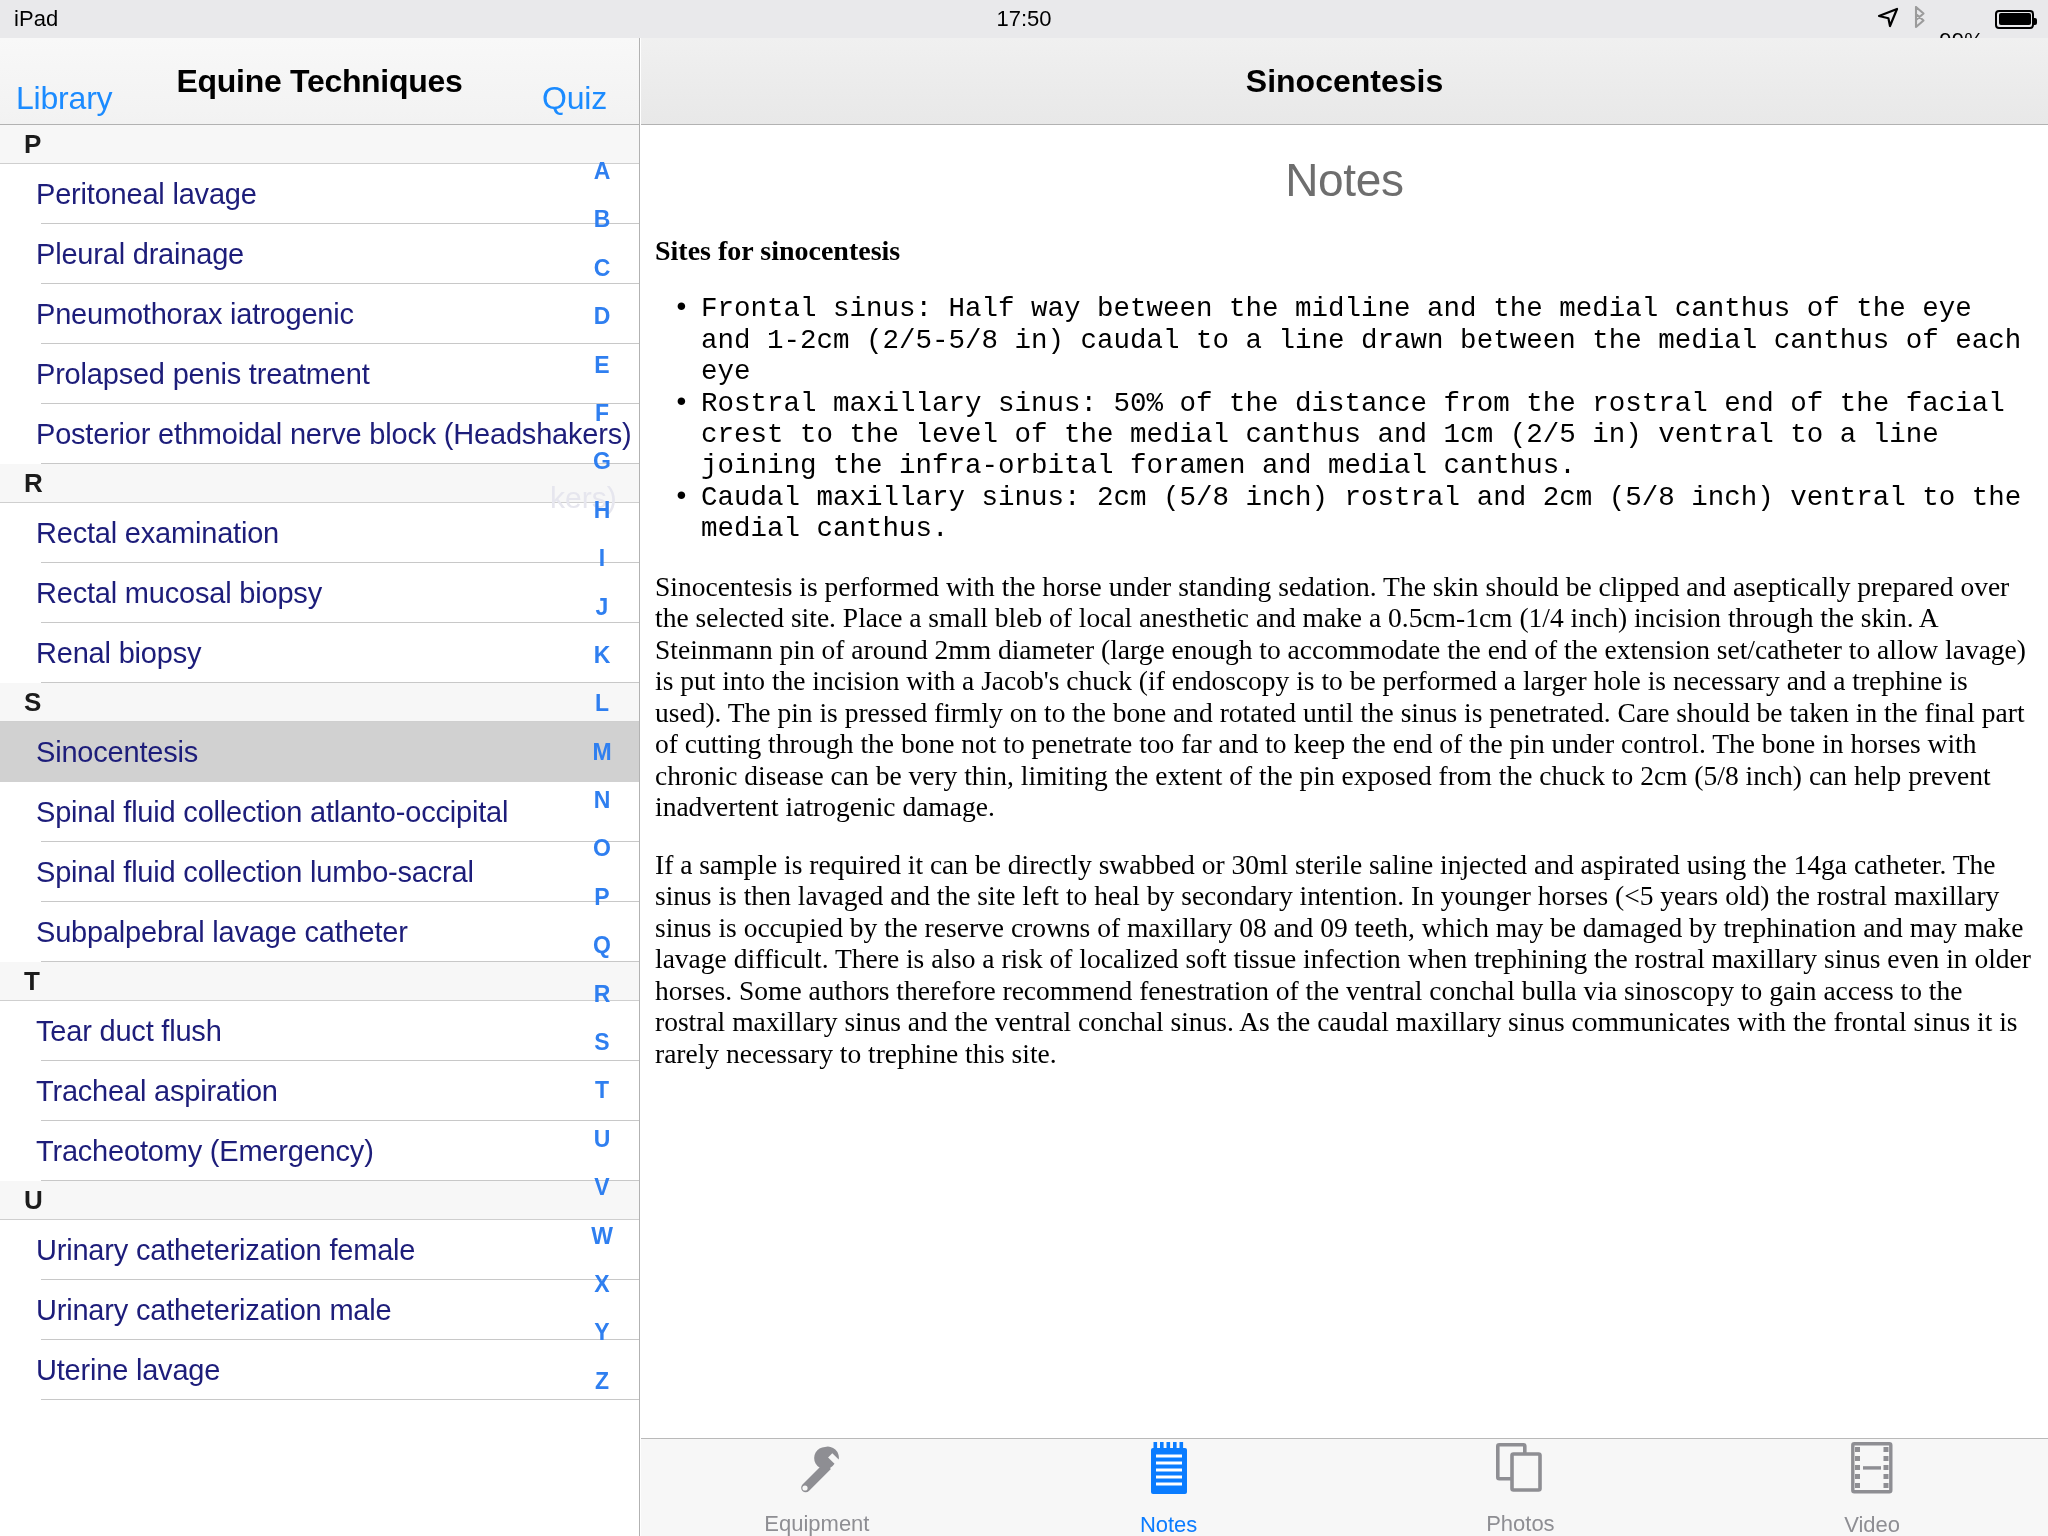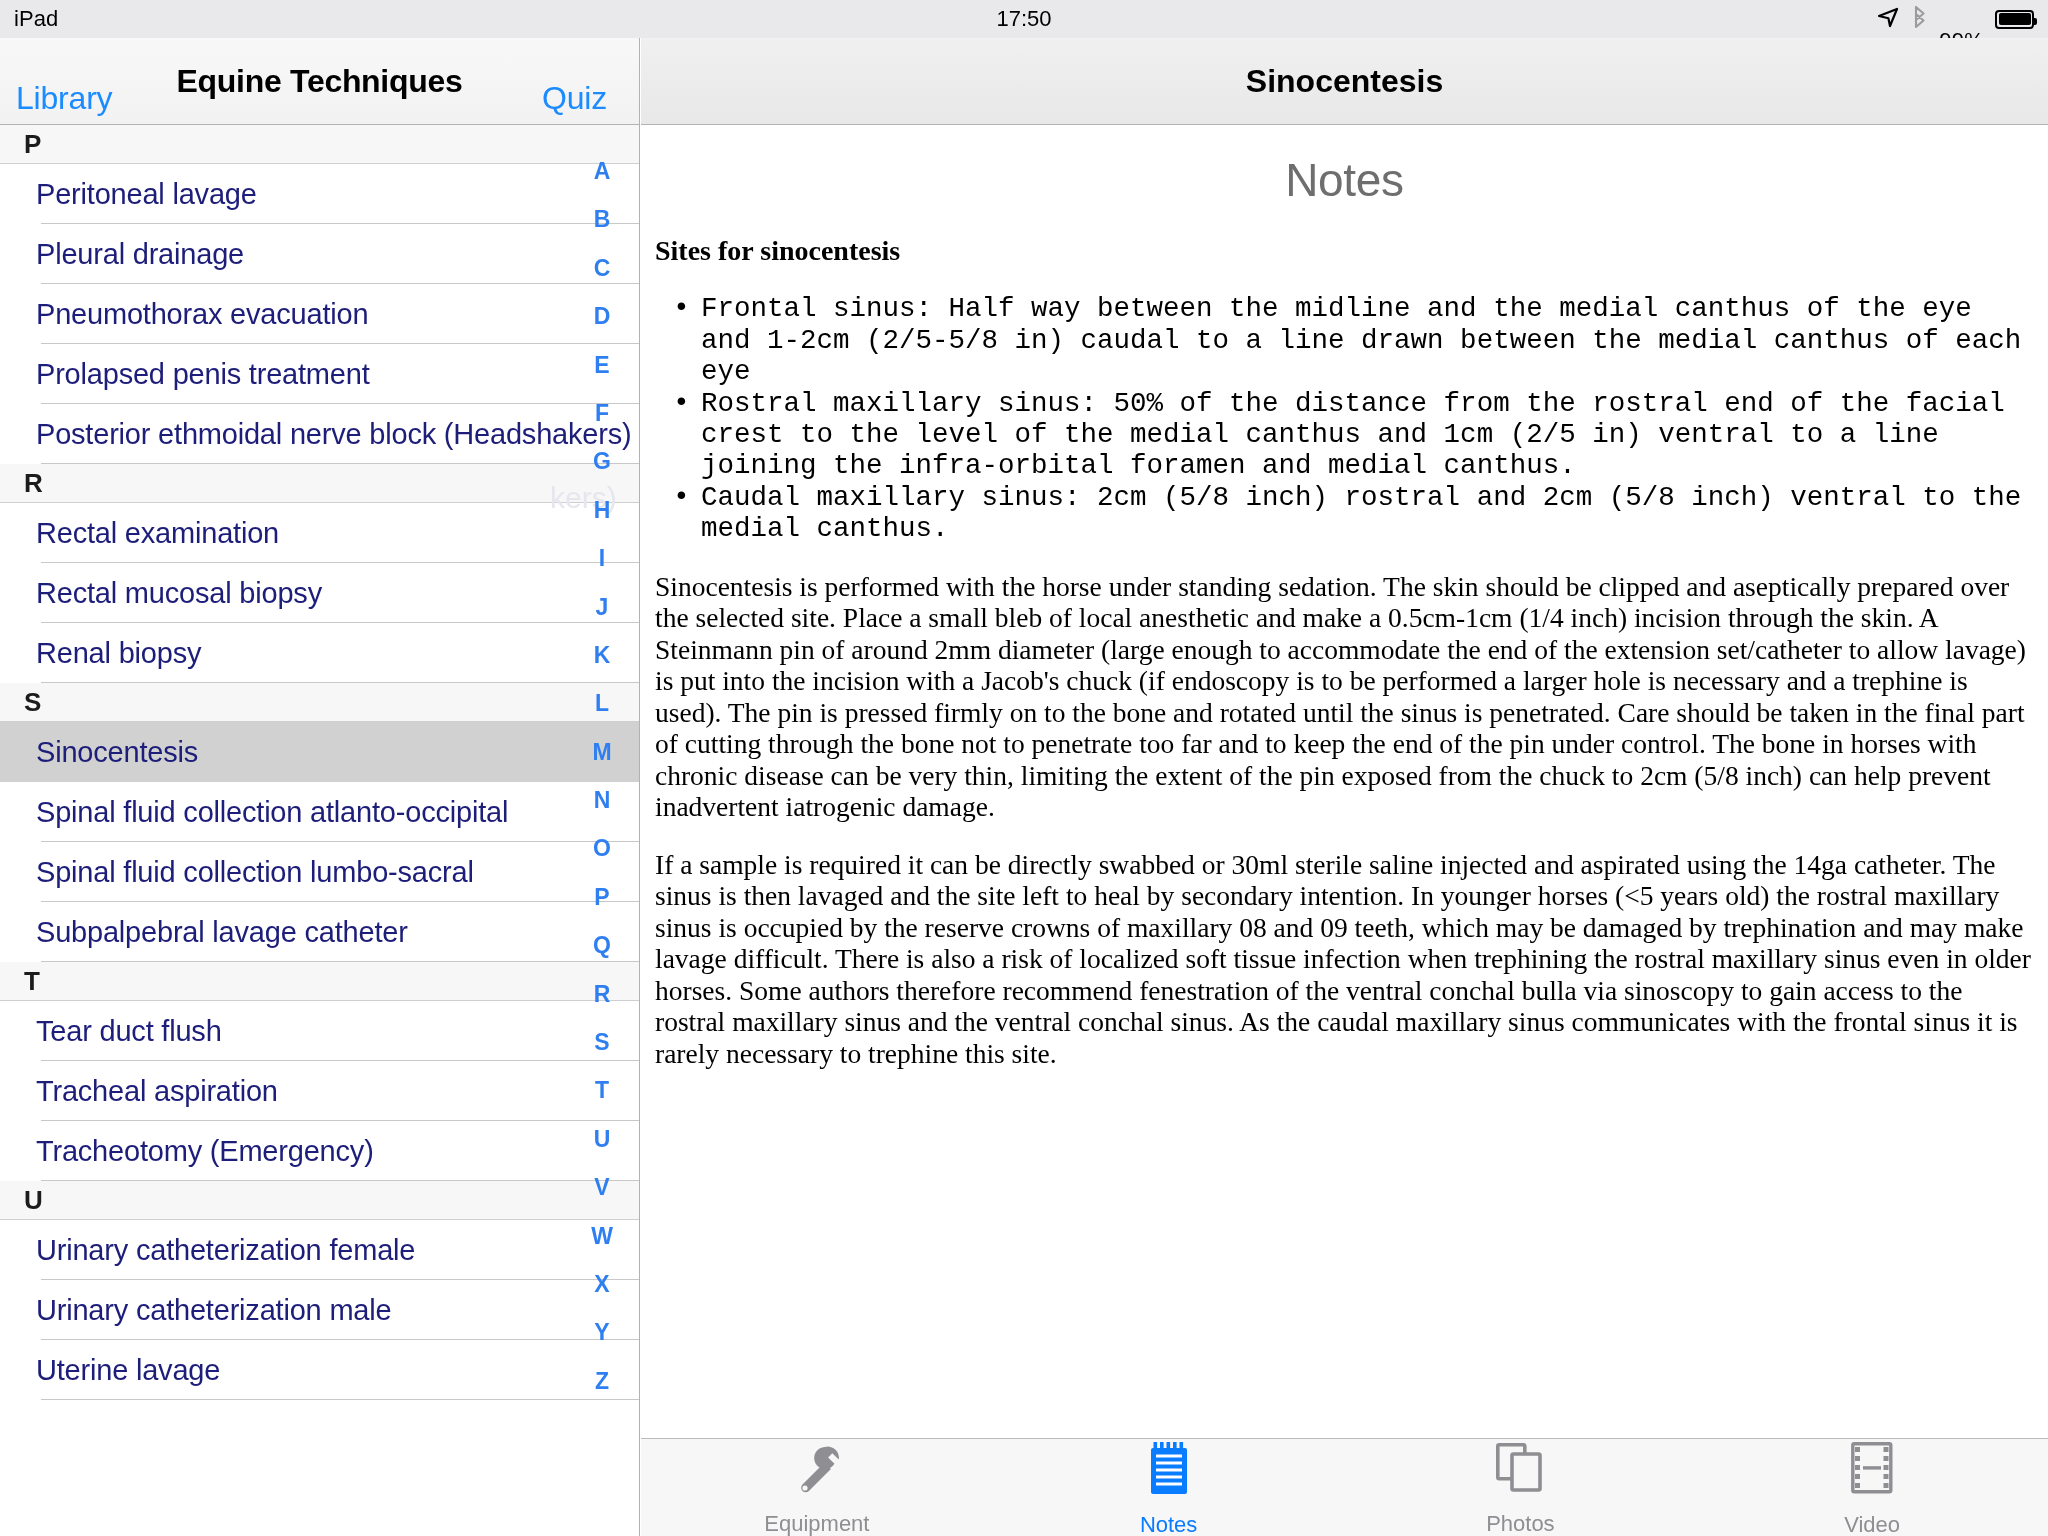--- a/index.html
+++ b/index.html
@@ -208,21 +208,21 @@
     <div class="list-wrap">
       <div id="list-body">
           <div class="section-head">P</div>
           <div class="row">
             <span class="label">Peritoneal lavage</span>
           </div>
           <div class="row">
             <span class="label">Pleural drainage</span>
           </div>
           <div class="row">
-            <span class="label">Pneumothorax evacuation</span>
+            <span class="label">Pneumothorax iatrogenic</span>
           </div>
           <div class="row last">
             <span class="label">Prolapsed penis treatment</span>
           </div>
           <div class="row">
             <span class="label">Posterior ethmoidal nerve block (Headshakers)</span>
           </div>
           <div class="section-head">R</div>
           <div class="row">
             <span class="label">Rectal examination</span>

